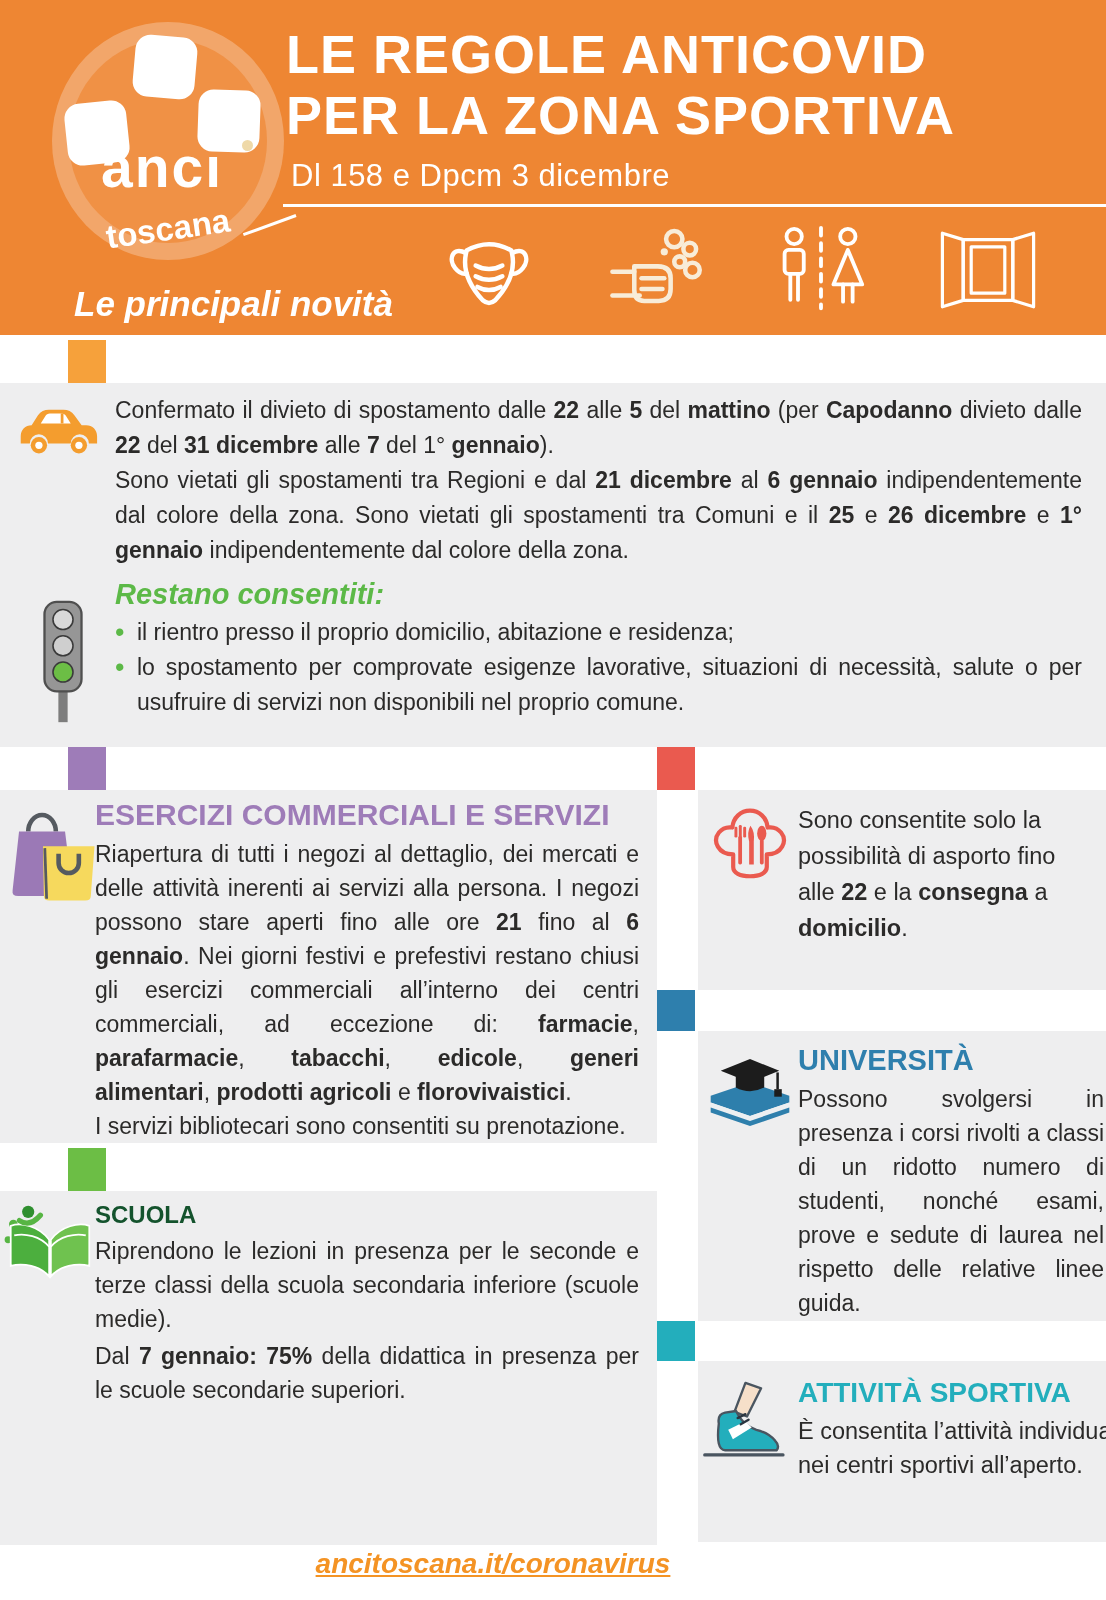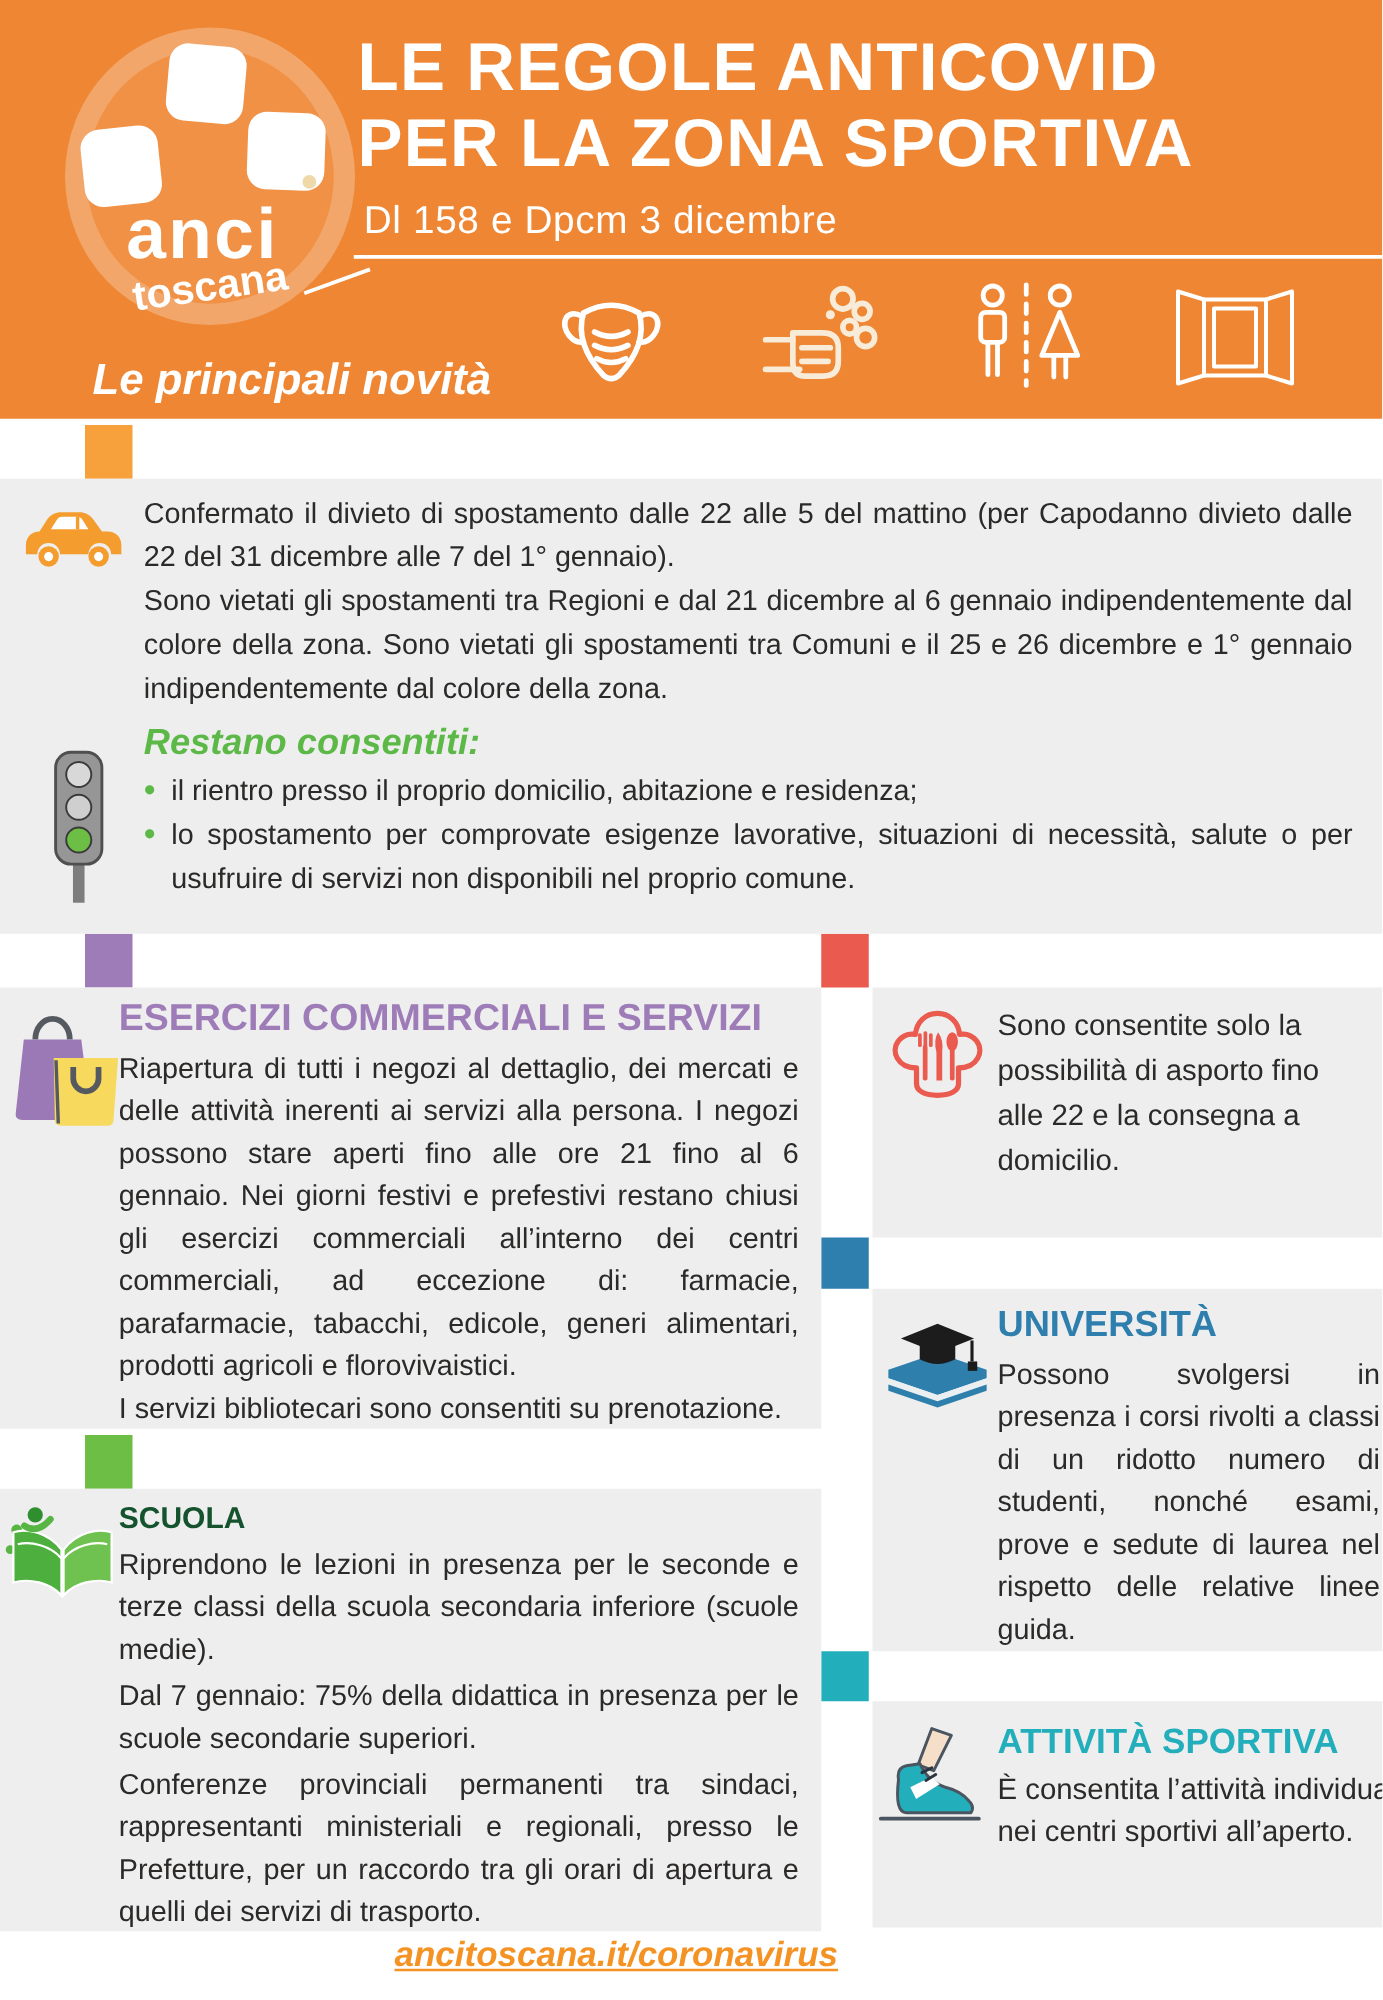--- a/index.html
+++ b/index.html
@@ -22,41 +22,41 @@
 
   
   .logo{position:absolute;left:52px;top:22px;width:232px;height:238px;}
   .logo-outer{position:absolute;inset:0;border-radius:50%;background:rgba(255,255,255,.27);}
   .logo-inner{position:absolute;inset:17px;border-radius:50%;background:#f09145;}
   .lg-sq{position:absolute;width:62px;height:62px;background:#fff;border-radius:15px;}
   .lg-sq1{left:82px;top:14px;transform:rotate(5deg);}
   .lg-sq2{left:14px;top:80px;transform:rotate(-6deg);}
   .lg-sq3{left:146px;top:68px;transform:rotate(2deg);}
   .lg-dot{position:absolute;left:190px;top:118px;width:11px;height:11px;border-radius:50%;background:#efd9a8;}
-  .logo-anci{position:absolute;left:0;right:12px;top:132px;text-align:center;color:#fff;
+  .logo-anci{position:absolute;left:0;right:12px;top:112px;text-align:center;color:#fff;
              font-size:57px;font-weight:700;letter-spacing:2px;}
   .logo-toscana{position:absolute;left:0;right:0;top:188px;text-align:center;color:#fff;
                 font-size:33px;font-weight:700;transform:rotate(-8deg);}
 
   
   .tab{position:absolute;width:38px;}
   .tab-orange{left:68px;top:340px;height:43px;background:#f6a13b;}
   .tab-purple{left:68px;top:747px;height:43px;background:#9e7cb8;}
   .tab-green {left:68px;top:1148px;height:43px;background:#6cbe45;}
   .tab-red   {left:657px;top:747px;height:43px;background:#ea5a4f;}
   .tab-blue  {left:657px;top:990px;height:41px;background:#2e7fad;}
   .tab-teal  {left:657px;top:1321px;height:40px;background:#23aebc;}
 
   
   .card{position:absolute;background:#eeeeef;}
   .card h2{margin:0 0 5px;font-weight:800;}
   .body{font-size:23px;line-height:35px;color:#2b2a29;}
   .body p{margin:0;}
   .just{text-align:justify;}
-  .b{font-weight:400;}
+  .b{font-weight:700;}
 
   .card-spostamenti{left:0;top:383px;width:1106px;height:364px;padding:10px 24px 0 115px;}
   .card-spostamenti h2{color:#f6a13b;font-size:31px;}
   .icon-car{position:absolute;left:8px;top:14px;width:100px;height:62px;}
   .icon-traffic{position:absolute;left:36px;top:200px;width:54px;height:158px;}
   .allowed{margin-top:10px;}
   .allowed h3{color:#5cb947;font-size:29px;font-weight:700;font-style:italic;margin:0 0 4px;}
   .allowed ul{list-style:none;margin:0;padding:0;}
   .allowed li{font-size:23px;line-height:35px;padding-left:22px;position:relative;text-align:justify;}
   .allowed li::before{content:"•";color:#5cb947;position:absolute;left:0;top:0;font-size:27px;}
@@ -259,21 +259,20 @@
       <path d="M54 44 C42 28 22 24 10 28 L10 74 C24 70 44 74 54 86 Z" fill="#4caf3e" stroke="#ffffff" stroke-width="2"></path>
       <path d="M56 44 C68 28 88 24 100 28 L100 74 C86 70 66 74 56 86 Z" fill="#6fc24f" stroke="#ffffff" stroke-width="2"></path>
       <path d="M54 52 C44 40 26 36 14 39" fill="none" stroke="#ffffff" stroke-width="2"></path>
       <path d="M56 52 C66 40 84 36 96 39" fill="none" stroke="#ffffff" stroke-width="2"></path>
       <path d="M20 22 Q32 30 44 16" fill="none" stroke="#57b544" stroke-width="6" stroke-linecap="round"></path>
     </svg>
     <h2>SCUOLA</h2>
     <div class="body just">
       <p><span>Riprendono le lezioni in presenza per le seconde e terze classi della scuola secondaria inferiore (scuole medie).</span></p>
       <p><span>Dal </span><span class="b">7 gennaio: 75%</span><span> della didattica in presenza per le scuole secondarie superiori.</span></p>
-      <p><span>Conferenze provinciali permanenti tra sindaci, rappresentanti ministeriali e regionali, presso le Prefetture, per un raccordo tra gli orari di apertura e quelli dei servizi di trasporto.</span></p>
     </div>
   </section>
 
   <section class="card card-sportiva">
     <svg class="icon-shoe" viewBox="0 0 120 108">
       <path d="M6 96 H106" stroke="#4a5560" stroke-width="4" stroke-linecap="round"></path>
       <polygon points="58,4 78,11 60,47 44,41" fill="#f6dfc9" stroke="#4a5560" stroke-width="3" stroke-linejoin="round"></polygon>
       <path d="M24 56 Q22 44 32 42 L46 40 Q54 58 72 64 Q88 68 96 78 Q102 84 98 90 L32 90 Q20 90 24 56 Z" fill="#23aebc" stroke="#4a5560" stroke-width="3" stroke-linejoin="round"></path>
       <polygon points="36,64 58,53 66,61 42,76" fill="#ffffff"></polygon>
       <path d="M48 49 L58 44 M52 57 L62 51" stroke="#2b3540" stroke-width="3" stroke-linecap="round"></path>

